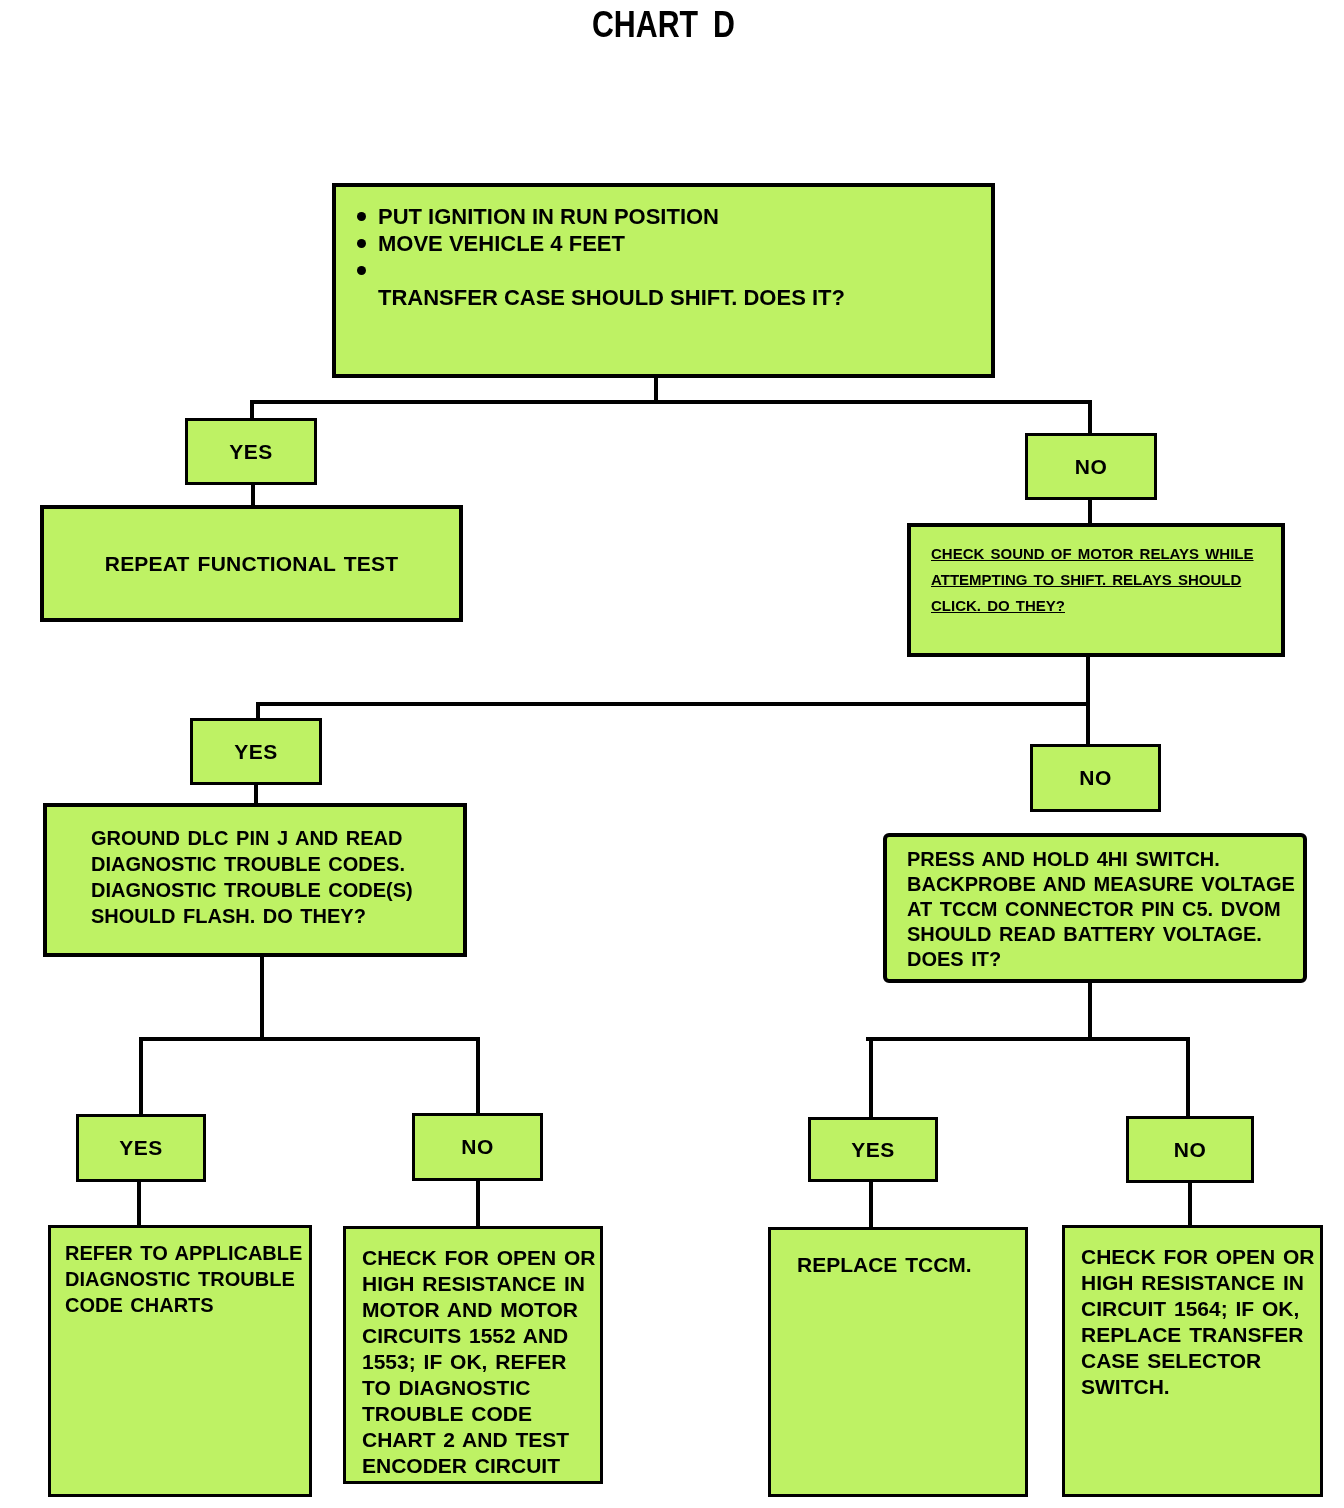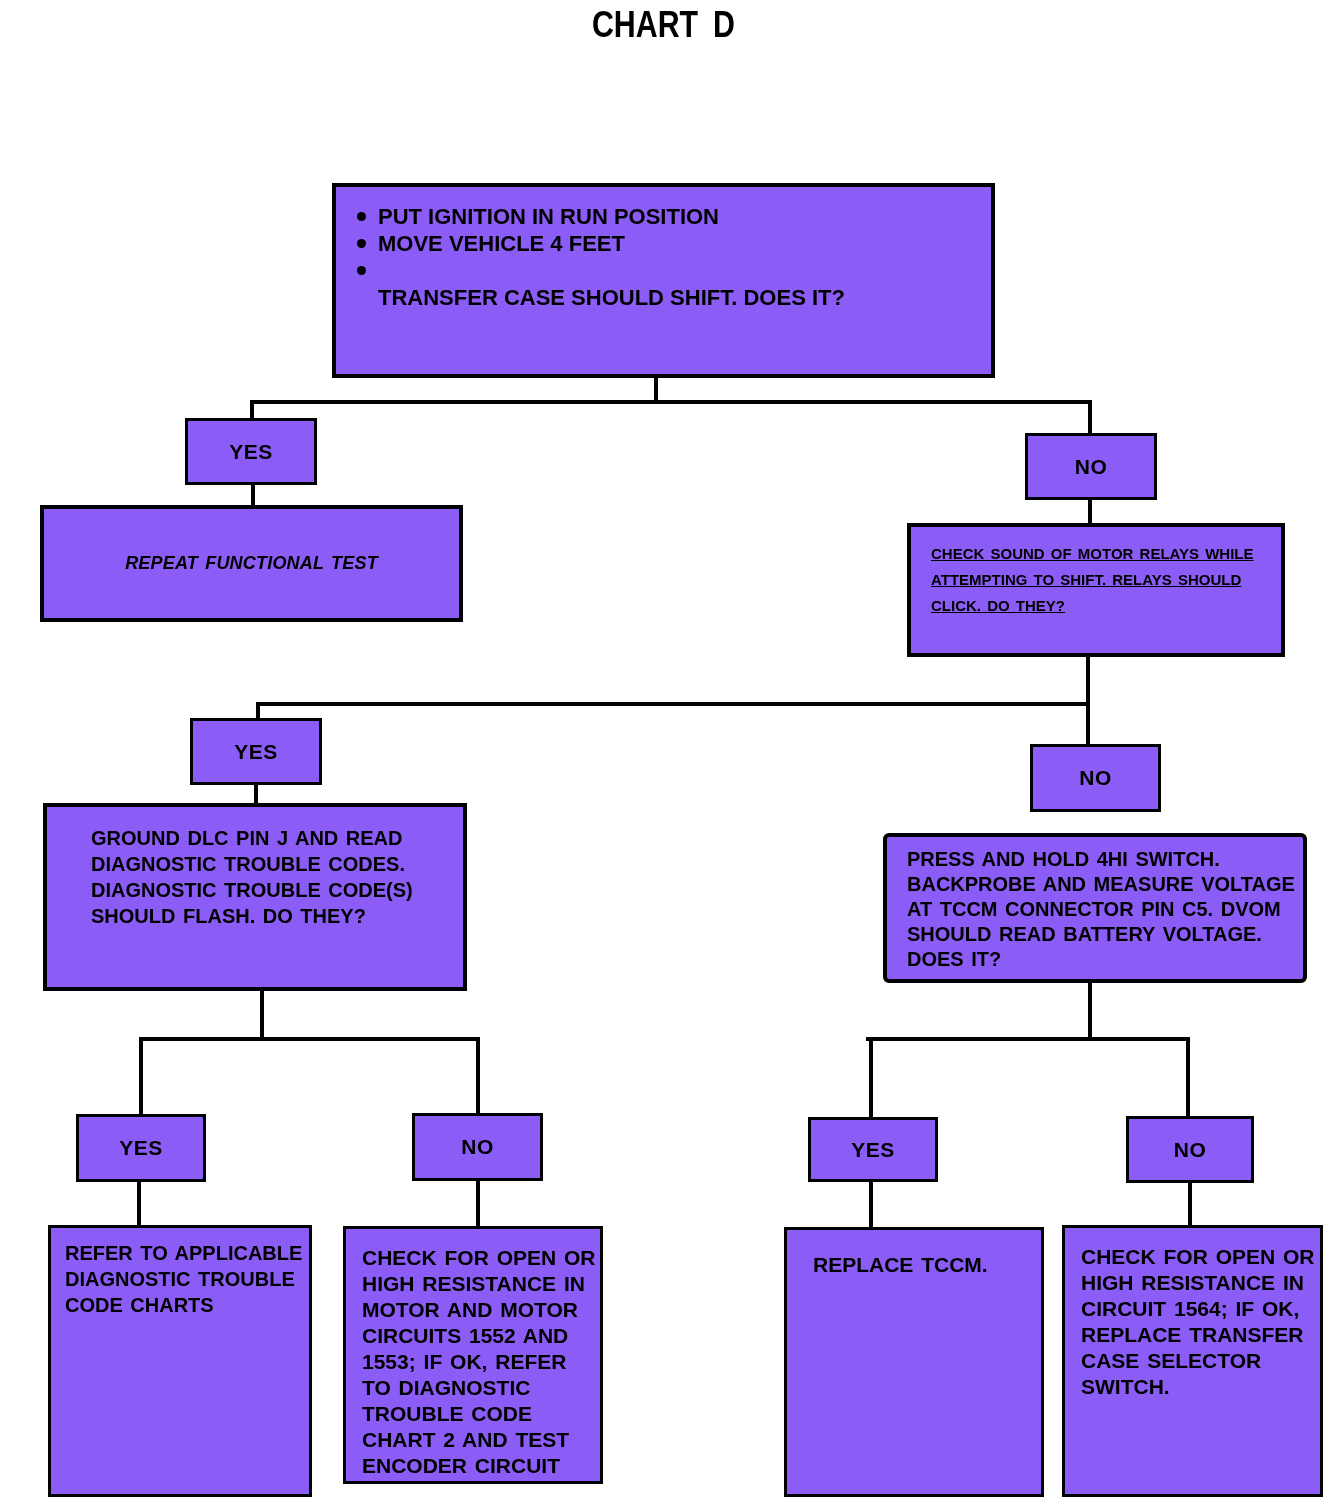--- a/index.html
+++ b/index.html
@@ -7,34 +7,34 @@
     position:relative; width:1344px; height:1508px; background:#ffffff;
     font-family:"Liberation Sans", sans-serif; font-weight:bold; color:#000;
     overflow:hidden;
   }
   .title {
     position:absolute; left:332px; top:4px; width:663px;
     text-align:center; font-size:37px; letter-spacing:0px; word-spacing:8px;
     transform:scaleX(0.82); transform-origin:center;
     white-space:nowrap;
   }
-  .box { position:absolute; box-sizing:border-box; border:4px solid #000; background:#8b5cf6; }
+  .box { position:absolute; box-sizing:border-box; border:4px solid #000; background:#bef264; }
   .labelbox {
     border-width:3px; display:flex; align-items:center; justify-content:center;
     font-size:21px; letter-spacing:0.5px;
   }
   .nodetext { word-spacing:2px; }
   .vline, .hline { position:absolute; background:#000; }
   
   .start { padding:16px 0 0 0; font-size:22px; line-height:27px; }
   .bullet { position:relative; padding-left:42px; }
   .dot { position:absolute; left:21px; top:9px; width:9px; height:9px; border-radius:50%; background:#000; }
   .question { margin-left:42px; margin-top:27px; }
   
-  .repeat { display:flex; align-items:center; justify-content:center; font-size:18px; letter-spacing:0.2px;font-style:italic; }
+  .repeat { display:flex; align-items:center; justify-content:center; font-size:21px; letter-spacing:0.2px; }
   .checksound { padding:14px 8px 0 20px; font-size:15px; line-height:26px;text-decoration:underline; }
   .grounddlc  { padding:18px 40px 0 44px; font-size:20px; line-height:26px; }
   .presshold  { padding:10px 0 0 20px; font-size:20px; line-height:25px;border-radius:6px; }
   .refer      { border-width:3px; padding:12px 2px 0 14px; font-size:20px; line-height:26px;margin-left:40px; }
   .checkmotor { border-width:3px; padding:16px 4px 0 16px; font-size:21px; line-height:26px; }
   .replacetccm{ border-width:3px; padding:22px 0 0 26px; font-size:21px; line-height:26px; }
   .check1564  { border-width:3px; padding:16px 5px 0 16px; font-size:21px; line-height:26px; }
 </style>
 </head>
 <body>
@@ -83,26 +83,26 @@
 
   <div class="box labelbox" style="left:185px;top:418px;width:132px;height:67px">YES</div>
   <div class="box labelbox" style="left:1025px;top:433px;width:132px;height:67px">NO</div>
 
   <div class="box repeat nodetext" style="left:40px;top:505px;width:423px;height:117px">REPEAT FUNCTIONAL TEST</div>
   <div class="box checksound nodetext" style="left:907px;top:523px;width:378px;height:134px">CHECK SOUND OF MOTOR RELAYS WHILE ATTEMPTING TO SHIFT. RELAYS SHOULD CLICK. DO THEY?</div>
 
   <div class="box labelbox" style="left:190px;top:718px;width:132px;height:67px">YES</div>
   <div class="box labelbox" style="left:1030px;top:744px;width:131px;height:68px">NO</div>
 
-  <div class="box grounddlc nodetext" style="left:43px;top:803px;width:424px;height:188px">GROUND DLC PIN J AND READ DIAGNOSTIC TROUBLE CODES. DIAGNOSTIC TROUBLE CODE(S) SHOULD FLASH. DO THEY?</div>
+  <div class="box grounddlc nodetext" style="left:43px;top:803px;width:424px;height:154px">GROUND DLC PIN J AND READ DIAGNOSTIC TROUBLE CODES. DIAGNOSTIC TROUBLE CODE(S) SHOULD FLASH. DO THEY?</div>
   <div class="box presshold nodetext" style="left:883px;top:833px;width:424px;height:150px">PRESS AND HOLD 4HI SWITCH. BACKPROBE AND MEASURE VOLTAGE AT TCCM CONNECTOR PIN C5. DVOM SHOULD READ BATTERY VOLTAGE. DOES IT?</div>
 
   <div class="box labelbox" style="left:76px;top:1114px;width:130px;height:68px">YES</div>
   <div class="box labelbox" style="left:412px;top:1113px;width:131px;height:68px">NO</div>
   <div class="box labelbox" style="left:808px;top:1117px;width:130px;height:65px">YES</div>
   <div class="box labelbox" style="left:1126px;top:1116px;width:128px;height:67px">NO</div>
 
   <div class="box refer nodetext" style="left:8px;top:1225px;width:264px;height:272px">REFER TO APPLICABLE DIAGNOSTIC TROUBLE CODE CHARTS</div>
   <div class="box checkmotor nodetext" style="left:343px;top:1226px;width:260px;height:258px">CHECK FOR OPEN OR HIGH RESISTANCE IN MOTOR AND MOTOR CIRCUITS 1552 AND 1553; IF OK, REFER TO DIAGNOSTIC TROUBLE CODE CHART 2 AND TEST ENCODER CIRCUIT</div>
-  <div class="box replacetccm nodetext" style="left:784px;top:1227px;width:260px;height:270px">REPLACE TCCM.</div>
+  <div class="box replacetccm nodetext" style="left:768px;top:1227px;width:260px;height:270px">REPLACE TCCM.</div>
   <div class="box check1564 nodetext" style="left:1062px;top:1225px;width:261px;height:272px">CHECK FOR OPEN OR HIGH RESISTANCE IN CIRCUIT 1564; IF OK, REPLACE TRANSFER CASE SELECTOR SWITCH.</div>
 
 </div>
 
 </body></html>

